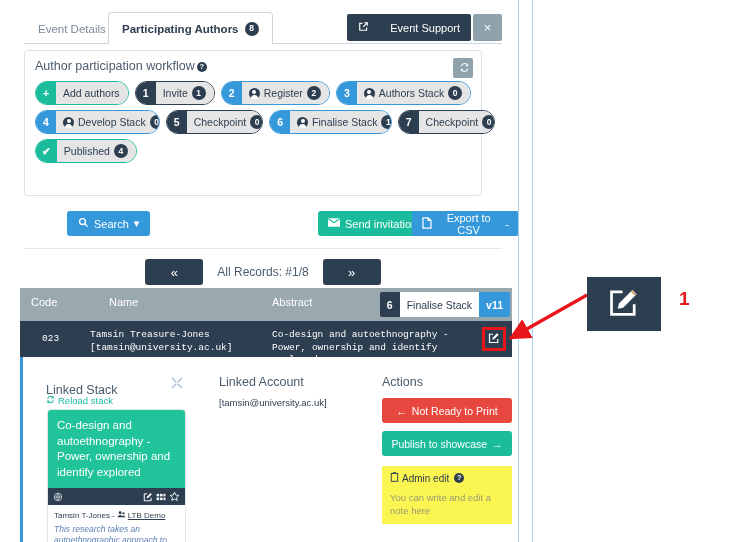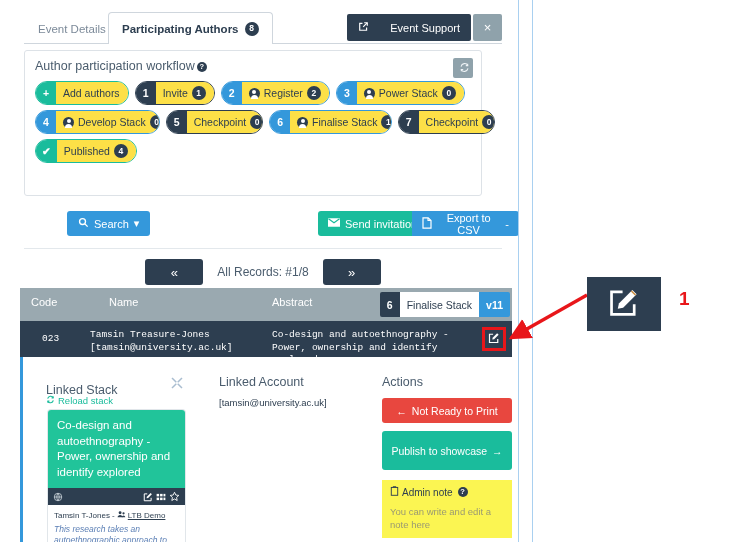--- a/index.html
+++ b/index.html
@@ -72,21 +72,21 @@
     display:flex; align-items:stretch; height:24px;
     border-radius:12px; overflow:hidden; cursor:pointer;
     font-size:10.5px; line-height:1;
   }
   .chip .k {
     display:flex; align-items:center; justify-content:center;
     min-width:20px; padding:0 6px; color:#fff; font-weight:bold; font-size:10.5px;
   }
   .chip .b {
     display:flex; align-items:center; gap:4px;
-    padding:0 8px 0 7px; background:#fde047; color:#2d3e50; white-space:nowrap;
+    padding:0 8px 0 7px; background:#e5e5e5; color:#2d3e50; white-space:nowrap;
   }
   .chip.teal { border:1px solid #1abc9c; }
   .chip.teal .k { background:#1abc9c; }
   .chip.dark { border:1px solid #2d3e50; }
   .chip.dark .k { background:#2d3e50; }
   .chip.blue { border:1px solid #3498db; }
   .chip.blue .k { background:#3498db; }
   .person-icon {
     display:inline-block; width:11px; height:11px; border-radius:50%;
     background:#2d3e50; position:relative; flex:none;
@@ -200,21 +200,21 @@
 
   #actions-col { position:absolute; left:359px; top:18px; width:130px; }
   #btn-not-ready {
     margin-top:9px; width:130px; height:25px; background:#e8473f; color:#fff;
     border:none; border-radius:3px; font-size:10.5px; cursor:pointer;
     display:flex; align-items:center; justify-content:center; gap:5px;
     font-family:"Liberation Sans", sans-serif;
   }
   #publish-title { margin-top:12px; font-size:12.5px; color:#4a5c6d; }
   #btn-publish {
-    margin-top:8px; width:130px; height:39px; background:#1abc9c; color:#fff;
+    margin-top:8px; width:130px; height:25px; background:#1abc9c; color:#fff;
     border:none; border-radius:3px; font-size:10.5px; cursor:pointer;
     display:flex; align-items:center; justify-content:center; gap:5px;
     font-family:"Liberation Sans", sans-serif;
   }
   #admin-note {
     margin-top:10px; width:130px; height:58px; background:#fbf552;
     padding:6px 8px;
   }
   #admin-note .hdr { font-size:10px; color:#2d3e50; display:flex; align-items:center; gap:3px; }
   #admin-note .ph { margin-top:8px; font-size:9.5px; color:#9a9a72; line-height:1.35; }
@@ -296,21 +296,21 @@
             <div class="b">
               <span class="person-icon"></span>
               <span>Register</span>
               <span class="badge-dark">2</span>
             </div>
           </div>
           <div class="chip blue">
             <div class="k">3</div>
             <div class="b">
               <span class="person-icon"></span>
-              <span>Power Stack</span>
+              <span>Authors Stack</span>
               <span class="badge-dark">0</span>
             </div>
           </div>
         </div>
         <div class="wf-row">
           <div class="chip blue">
             <div class="k">4</div>
             <div class="b">
               <span class="person-icon"></span>
               <span>Develop Stack</span>
@@ -515,21 +515,21 @@
         <span>→</span>
       </button>
       <div id="admin-note">
         <div class="hdr">
           <span>
             <svg width="9" height="10" viewBox="0 0 12 14" fill="none" stroke="#2d3e50" stroke-width="1.3">
               <rect x="1.5" y="2" width="9" height="11"></rect>
                 <path d="M4 2V1h4v1"></path>
             </svg>
           </span>
-          <span>Admin note</span>
+          <span>Admin edit</span>
           <span class="help-icon">?</span>
         </div>
         <div class="ph">You can write and edit a note here</div>
       </div>
     </div>
 
   </div>
 </div>
 
 <div class="vrule" id="vrule-a"></div>

